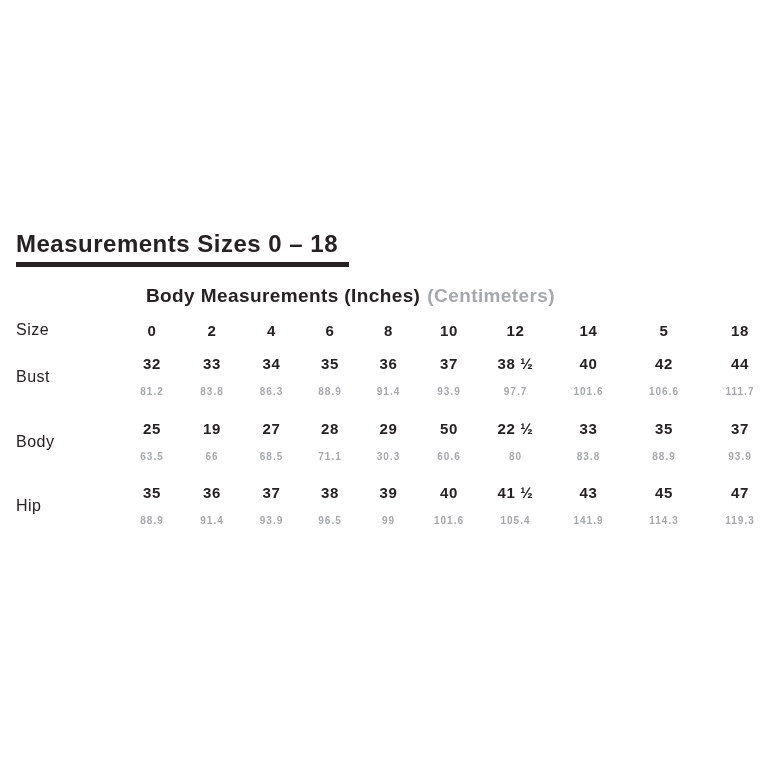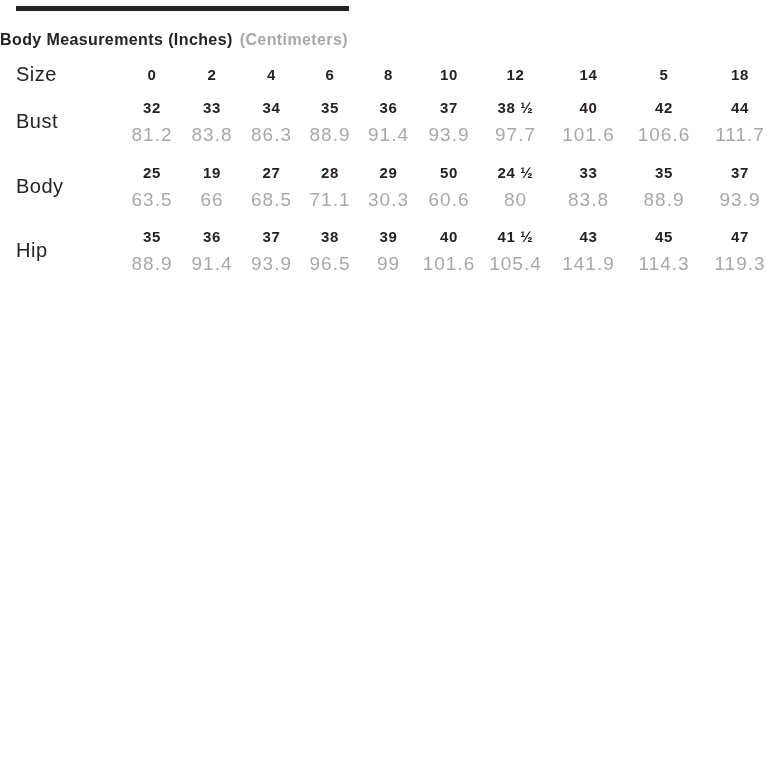--- a/index.html
+++ b/index.html
@@ -31,22 +31,22 @@
   }
   .rule {
     margin: 6px 0 0 16px;
     width: 333px;
     height: 5px;
     background: var(--rule);
   }
   .subtitle {
     margin-top: 19px;
     width: 701px;
-    text-align: left;
-    font-size: 16px;
+    text-align: center;
+    font-size: 19px;
     line-height: 20px;
     font-weight: bold;
     letter-spacing: 0.4px;
     white-space: nowrap;
   }
   .subtitle .cm-part {
     color: var(--text-gray);
     margin-left: 7px;
   }
 
@@ -61,42 +61,43 @@
     text-align: center;
     font-weight: bold;
     font-size: 15px;
     letter-spacing: 0.7px;
     color: var(--text-dark);
     vertical-align: middle;
   }
   td.label {
     text-align: left;
     font-weight: normal;
-    font-size: 20px;
+    font-size: 16px;
     letter-spacing: 0.5px;
   }
   tr.size-row    { height: 30px; }
   tr.inches-row  { height: 28px; }
   tr.cm-row      { height: 28px; }
   tr.cm-row td {
-    font-weight: normal;
+    font-weight: bold;
     color: var(--text-gray);
-    font-size: 19px;
+    font-size: 10px;
     letter-spacing: 1px;
     margin-top: 9px;
   }
   tr.sp0 { height: 4px; }
   tr.sp1 { height: 9px; }
   tr.sp2 { height: 8px; }
 </style>
 </head>
 <body>
 
 <div class="page">
 
+  <h1 class="title">Measurements Sizes 0 – 18</h1>
 
   <div class="rule"></div>
 
   <div class="subtitle">
     <span class="inches-part">Body Measurements (Inches)</span><span class="cm-part">(Centimeters)</span>
   </div>
 
   <table class="measurements">
     <colgroup>
       <col style="width:106px">
@@ -157,21 +158,21 @@
           <td colspan="11"></td>
         </tr>
         <tr class="inches-row">
           <td class="label" rowspan="2">Body</td>
           <td>25</td>
           <td>19</td>
           <td>27</td>
           <td>28</td>
           <td>29</td>
           <td>50</td>
-          <td>24 ½</td>
+          <td>22 ½</td>
           <td>33</td>
           <td>35</td>
           <td>37</td>
         </tr>
         <tr class="cm-row">
           <td>63.5</td>
           <td>66</td>
           <td>68.5</td>
           <td>71.1</td>
           <td>30.3</td>

